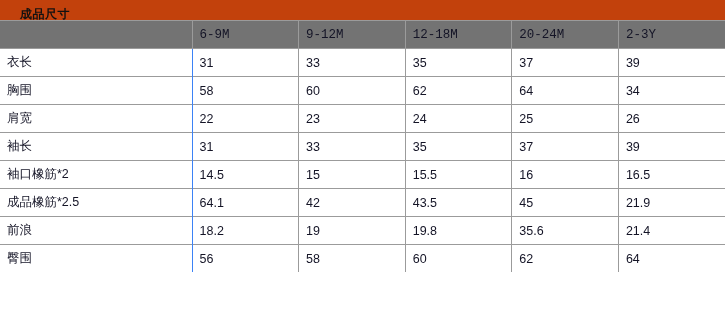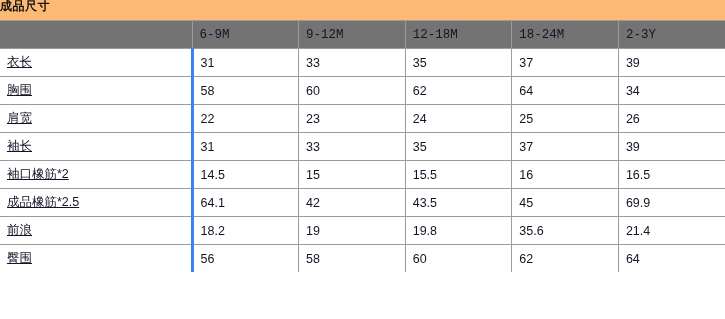--- a/index.html
+++ b/index.html
@@ -14,24 +14,24 @@
     font-family: "Liberation Sans", "DejaVu Sans", sans-serif;
     color: #1a1a2e;
   }
   #page {
     position: relative;
     width: 725px;
     height: 319px;
   }
   .section-header {
     height: 20px;
-    background: #fdba74;
+    background: #c2410c;
     display: flex;
-    align-items: flex-start;
-    padding-left: 0;
+    align-items: flex-end;
+    padding-left: 20px;
     box-sizing: border-box;
   }
   .section-header-title {
     font-size: 12px;
     font-weight: bold;
     color: #111111;
     letter-spacing: 0.5px;
     line-height: 12px;
   }
   table.size-table {
@@ -57,22 +57,21 @@
   }
   table.size-table th:last-child,
   table.size-table td:last-child {
     border-right: none;
   }
   table.size-table thead th {
     background: #737373;
     font-family: Liberation Mono, monospace;
   }
   table.size-table .label-cell {
-    border-right: 3px solid #3b82f6;
-    text-decoration: underline;
+    border-right: 1px solid #3b82f6;
   }
   table.size-table .corner-cell {
     border-right: 1px solid #9b9b9b;
   }
 </style>
 </head>
 <body>
 
 <div id="page">
 
@@ -88,21 +87,21 @@
         <col class="c-size">
         <col class="c-size">
         <col class="c-size">
     </colgroup>
     <thead>
       <tr>
         <th class="corner-cell"></th>
         <th>6-9M</th>
         <th>9-12M</th>
         <th>12-18M</th>
-        <th>18-24M</th>
+        <th>20-24M</th>
         <th>2-3Y</th>
       </tr>
     </thead>
     <tbody>
       <tr>
         <td class="label-cell">衣长</td>
         <td>31</td>
         <td>33</td>
         <td>35</td>
         <td>37</td>
@@ -139,21 +138,21 @@
         <td>15.5</td>
         <td>16</td>
         <td>16.5</td>
       </tr>
       <tr>
         <td class="label-cell">成品橡筋*2.5</td>
         <td>64.1</td>
         <td>42</td>
         <td>43.5</td>
         <td>45</td>
-        <td>69.9</td>
+        <td>21.9</td>
       </tr>
       <tr>
         <td class="label-cell">前浪</td>
         <td>18.2</td>
         <td>19</td>
         <td>19.8</td>
         <td>35.6</td>
         <td>21.4</td>
       </tr>
       <tr>

